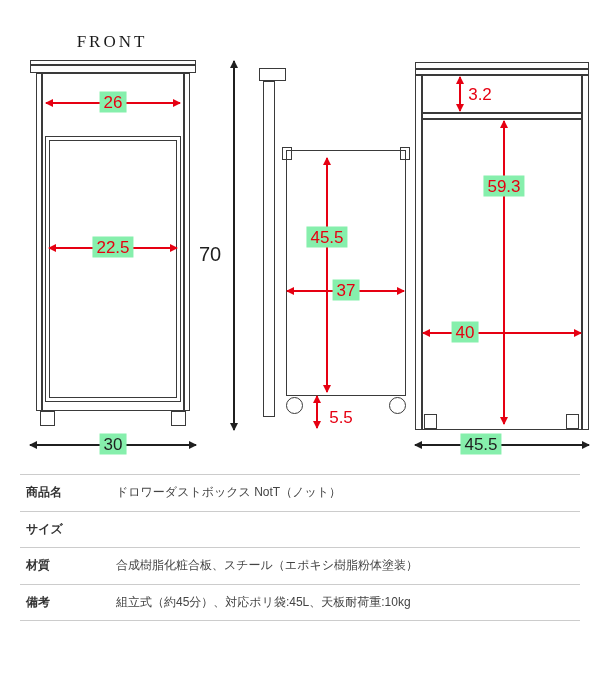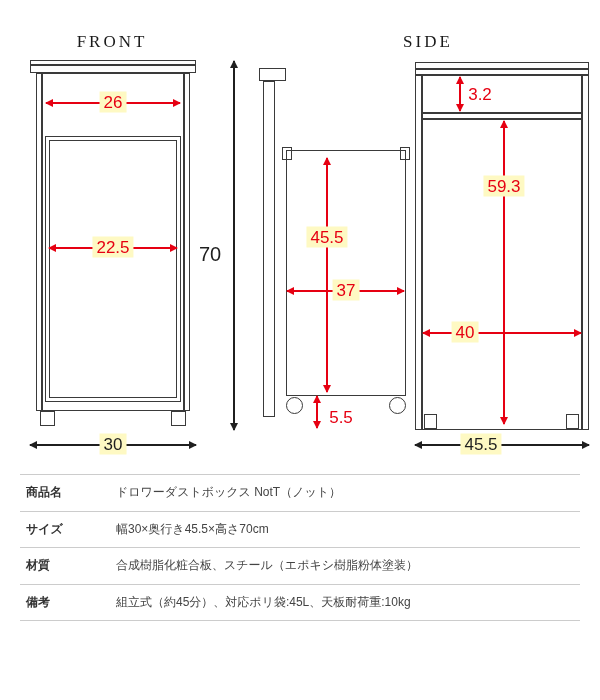--- a/index.html
+++ b/index.html
@@ -22,35 +22,34 @@
   .dim-v { width:1.5px; }
   .dim::before, .dim::after { content:""; position:absolute; width:0; height:0; border-style:solid; border-color:transparent; }
   .dim-h::before { left:-1px; top:50%; transform:translateY(-50%); border-width:4px 8px 4px 0; border-right-color:currentColor; }
   .dim-h::after  { right:-1px; top:50%; transform:translateY(-50%); border-width:4px 0 4px 8px; border-left-color:currentColor; }
   .dim-v::before { top:-1px; left:50%; transform:translateX(-50%); border-width:0 4px 8px 4px; border-bottom-color:currentColor; }
   .dim-v::after  { bottom:-1px; left:50%; transform:translateX(-50%); border-width:8px 4px 0 4px; border-top-color:currentColor; }
   .red  { color:#e60012; }
   .dark { color:#1f1f1f; }
   
   .lbl { position:absolute; transform:translate(-50%,-50%); font-size:17px; line-height:1; white-space:nowrap; }
-  .lbl.bg { background:#fef9c3; padding:2px 4px; }
+  .lbl.bg { background:#86efac; padding:2px 4px; }
   .lbl.big { font-size:20px;margin-top:6px; }
   
   .spec-table { position:absolute; left:20px; top:474px; width:560px; border-bottom:1px solid #cccccc; }
   .spec-row { display:flex; align-items:center; height:36.5px; border-top:1px solid #cccccc; box-sizing:border-box; }
   .spec-label { width:90px; padding-left:6px; font-size:12px; font-weight:bold; color:#333333; flex-shrink:0; }
   .spec-value { font-size:12px; color:#444444; }
 </style>
 </head>
 <body>
 
 <div class="canvas">
 
   <div class="vtitle" style="left:57px; top:32px;">FRONT</div>
-  <div class="vtitle" style="left:373px; top:32px;">SIDE</div>
 
   <div class="shape" style="left:30px; top:60px; width:166px; height:13px;"></div>
   <div class="line" style="left:31px; top:64px; width:164px; height:1.5px;"></div>
   <div class="shape" style="left:36px; top:73px; width:154px; height:338px;"></div>
   <div class="line" style="left:41px; top:74px; width:1.5px; height:336px;"></div>
   <div class="line" style="left:183px; top:74px; width:1.5px; height:336px;"></div>
   <div class="shape" style="left:45px; top:136px; width:136px; height:266px;"></div>
   <div class="shape" style="left:49px; top:140px; width:128px; height:258px;"></div>
   <div class="shape" style="left:40px; top:411px; width:15px; height:15px;"></div>
   <div class="shape" style="left:171px; top:411px; width:15px; height:15px;"></div>
@@ -106,21 +105,20 @@
   <div class="dim dim-h dark" style="left:415px; top:444px; width:174px;"></div>
   <span class="lbl bg dark" style="left:481px; top:444px;">45.5</span>
 
   <div class="spec-table">
     <div class="spec-row">
       <div class="spec-label">商品名</div>
       <div class="spec-value">ドロワーダストボックス NotT（ノット）</div>
     </div>
     <div class="spec-row">
       <div class="spec-label">サイズ</div>
-      <div class="spec-value">幅30×奥行き45.5×高さ70cm</div>
     </div>
     <div class="spec-row">
       <div class="spec-label">材質</div>
       <div class="spec-value">合成樹脂化粧合板、スチール（エポキシ樹脂粉体塗装）</div>
     </div>
     <div class="spec-row">
       <div class="spec-label">備考</div>
       <div class="spec-value">組立式（約45分）、対応ポリ袋:45L、天板耐荷重:10kg</div>
     </div>
   </div>

